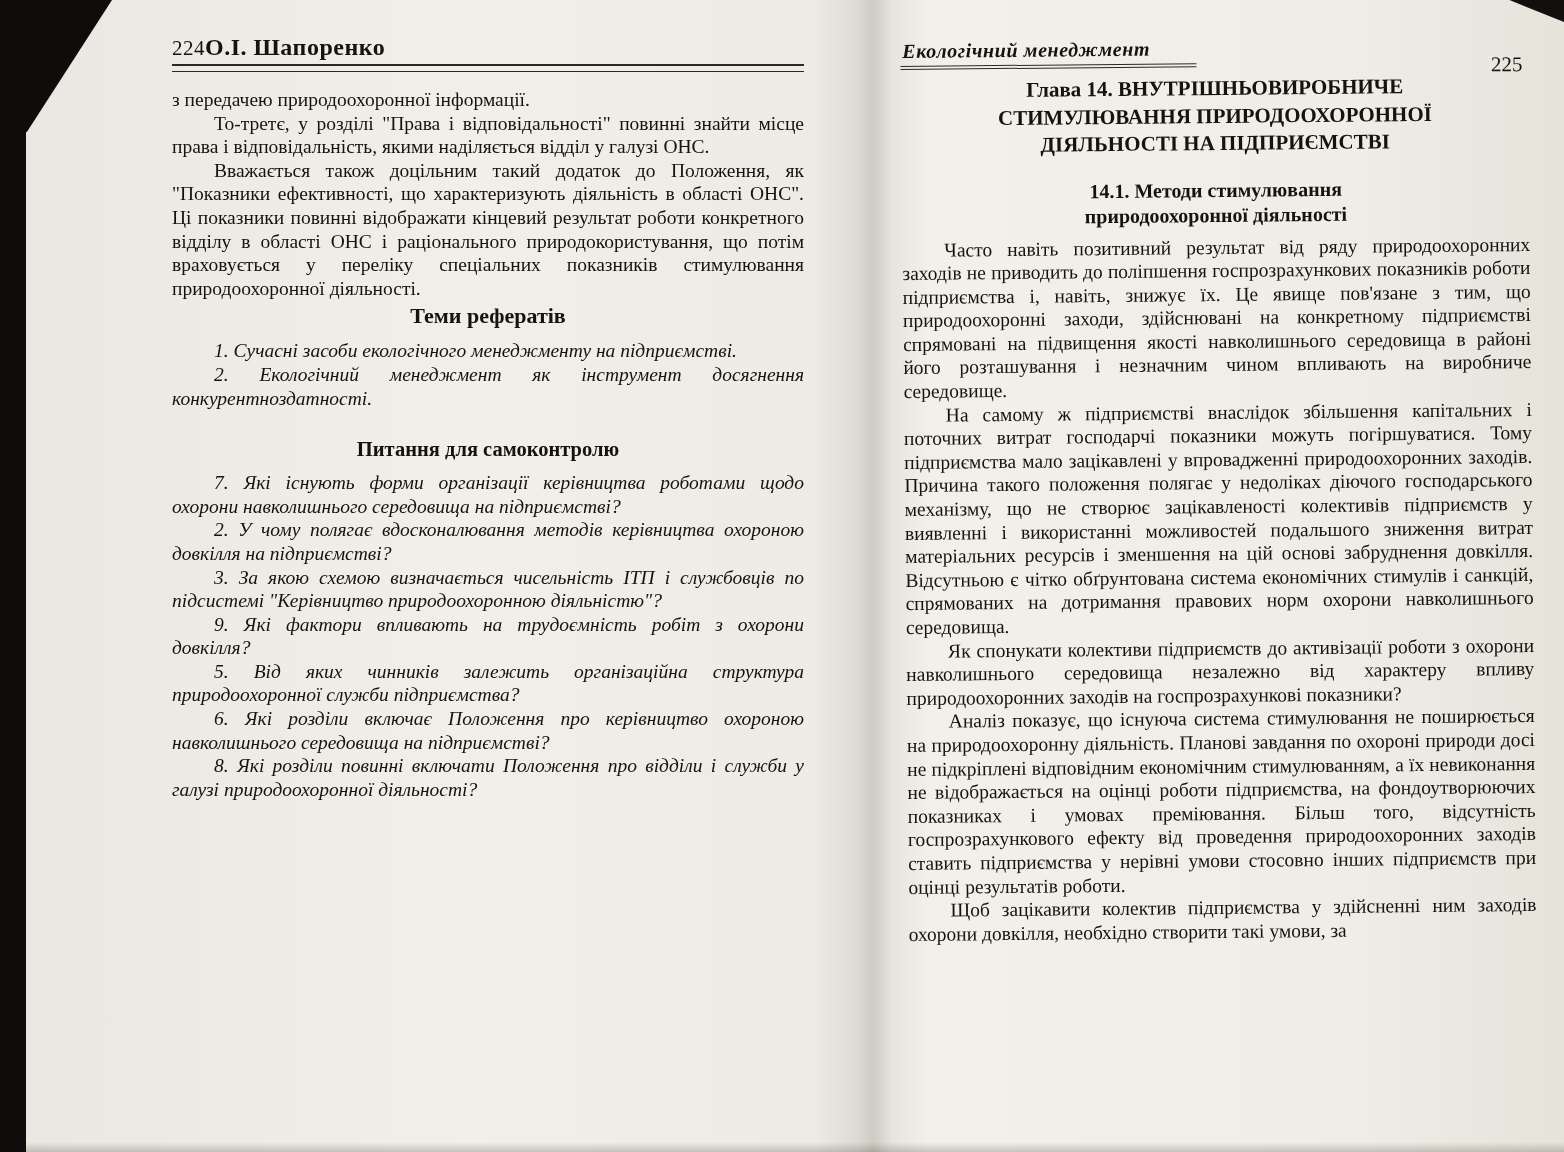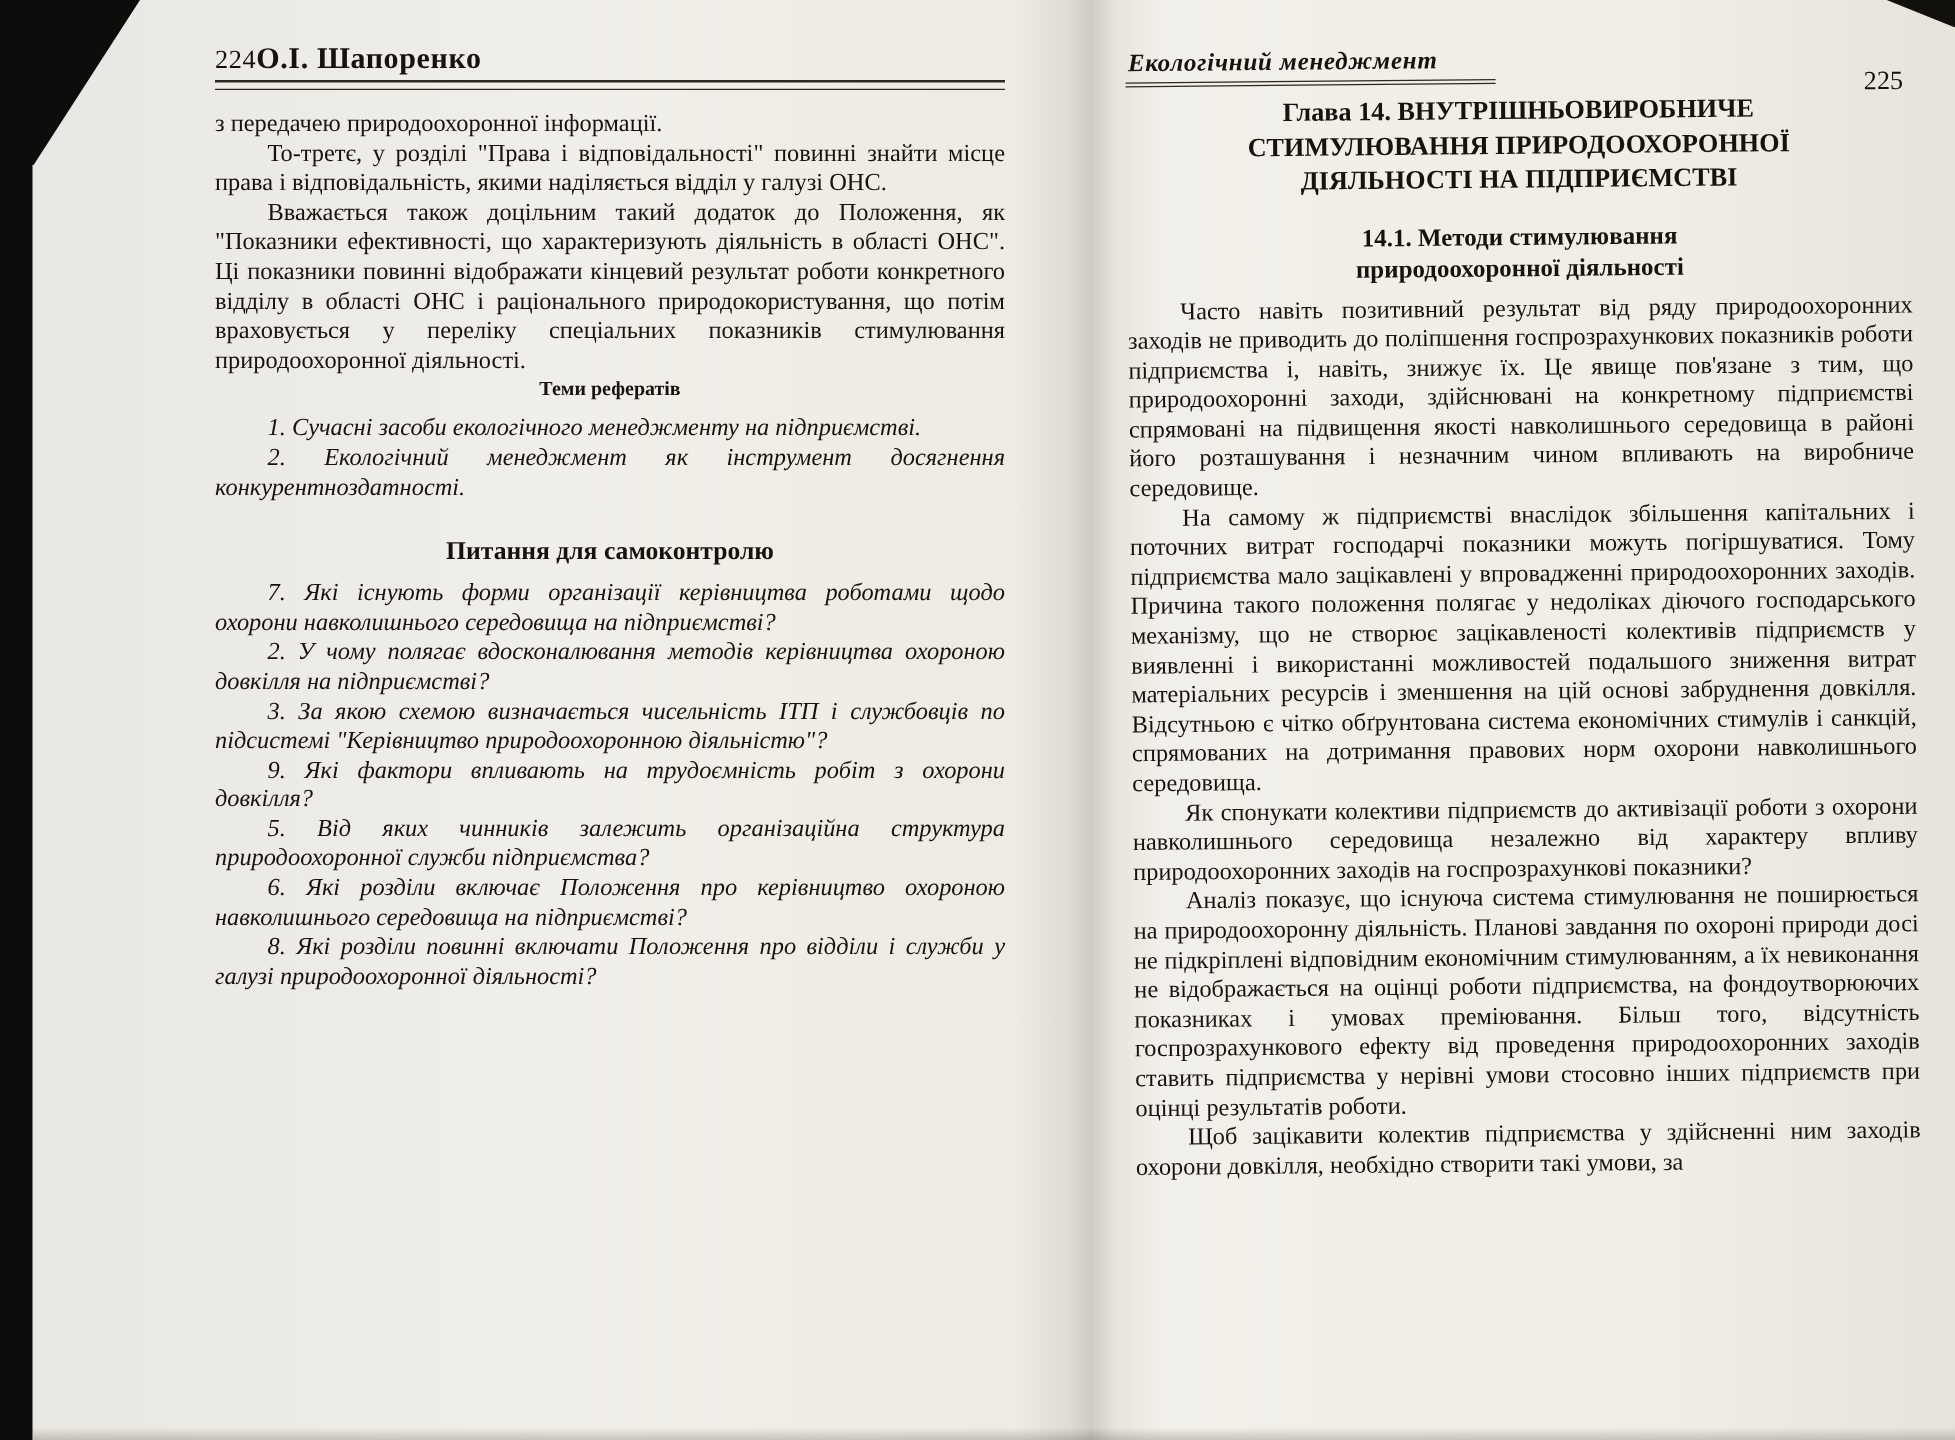--- a/index.html
+++ b/index.html
@@ -39,21 +39,21 @@
   .ind{text-indent:42px;}
   .it{font-style:italic;}
 
   
   .hdr{display:flex;justify-content:flex-start;align-items:baseline;}
   .pnum{font-size:21px;letter-spacing:.5px;}
   .author{font-size:24px;font-weight:bold;letter-spacing:.5px;padding-right:4px;}
   .rule{height:5px;border-top:2px solid #2b2822;border-bottom:1px solid #2b2822;margin-top:3px;margin-bottom:16px;}
 
   .h-main{font-size:20.5px;text-align:center;font-weight:bold;margin:30px 0 2px;}
-  .h-sub{font-size:16px;text-align:center;font-weight:bold;margin:3px 0 10px;}
+  .h-sub{font-size:22px;text-align:center;font-weight:bold;margin:3px 0 10px;}
   .h-q{font-size:20.5px;text-align:center;font-weight:bold;margin:28px 0 10px;}
 
   
   .hdr-r{position:relative;height:48px;margin-bottom:6px;}
   .running{
     display:inline-block;font-size:20px;font-weight:bold;font-style:italic;letter-spacing:.6px;
     border-bottom:4px double #2b2822;padding:0 46px 3px 2px;margin-top:20px;
   }
   .pnum-r{position:absolute;right:6px;top:-2px;font-size:21px;margin-top:40px;}
 

